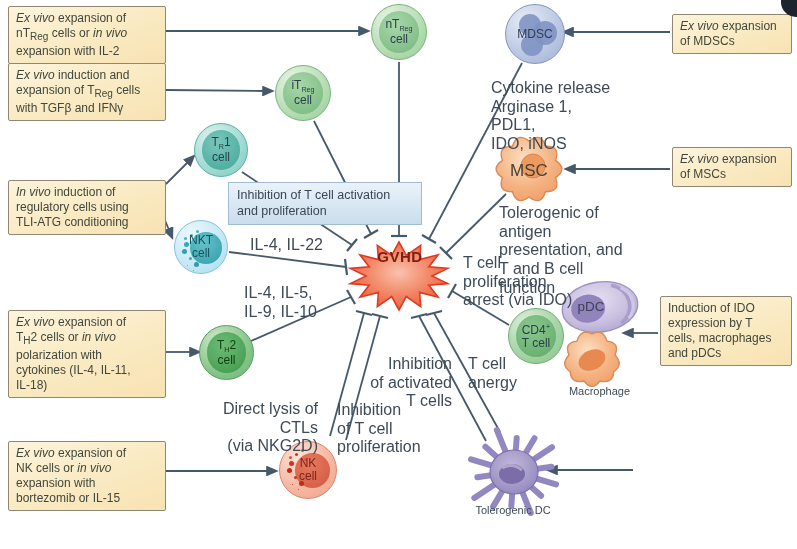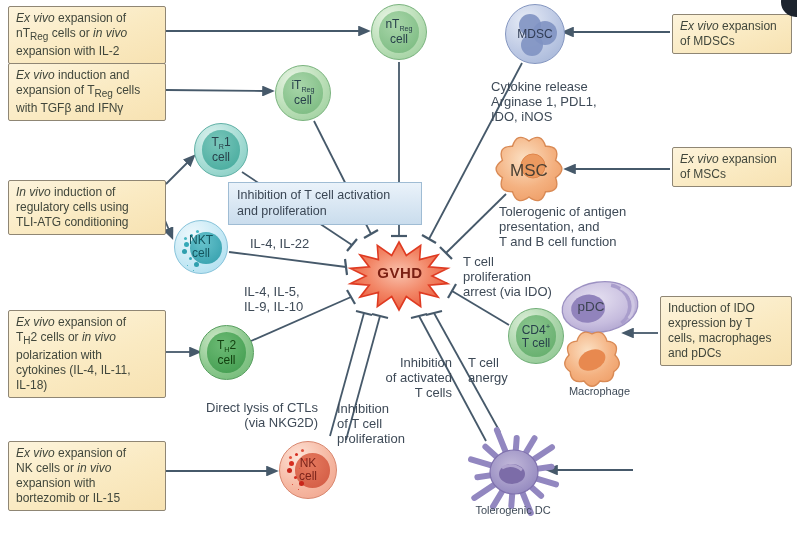--- a/index.html
+++ b/index.html
@@ -13,21 +13,21 @@
           background:linear-gradient(160deg,#fdf4dc 0%,#faeac2 55%,#f7e2b2 100%);
           border:1px solid #8f8674;border-radius:2px;
           padding:4px 7px;font-size:12px;line-height:1.26;color:#41473c;}
   .bl{left:8px;width:158px;}
   
   .bluebox{position:absolute;z-index:4;box-sizing:border-box;left:228px;top:182px;width:194px;
            background:linear-gradient(180deg,#eaf2fa 0%,#cadded 100%);
            border:1px solid #9fbcd4;padding:4px 8px;font-size:12.5px;line-height:1.3;color:#3a4654;}
 
   
-  .note{position:absolute;z-index:5;font-size:13px;line-height:1.17;color:#3e4a57;white-space:pre-line;}
+  .note{position:absolute;z-index:5;font-size:16px;line-height:1.17;color:#3e4a57;white-space:pre-line;}
 
   
   .cell{position:absolute;z-index:3;border-radius:50%;border:1px solid transparent;
         display:flex;align-items:center;justify-content:center;box-sizing:border-box;}
   .cell .inner{position:absolute;left:13%;top:12%;right:13%;bottom:12%;border-radius:50%;z-index:1;}
   .cell .lbl{position:relative;z-index:2;text-align:center;font-size:12px;line-height:1.05;color:#28414b;}
   .cell sub{font-size:0.6em;} .cell sup{font-size:0.65em;}
   .c-green-light{background:radial-gradient(circle at 34% 28%,#eaf5e6,#b9deb6 55%,#96cb97);border-color:#79b37d;}
   .c-green-light .inner{background:radial-gradient(circle at 40% 32%,#a9d6aa,#82bf87 75%,#74b37a);}
   .c-green{background:radial-gradient(circle at 34% 28%,#dff0db,#a8d4a8 55%,#86c28b);border-color:#6fae76;}
@@ -53,21 +53,21 @@
                8px 5px 0 -2px #46b6c2,14px -4px 0 -1px #46b6c2,15px 10px 0 -2px #35a9b8,
                -1px -6px 0 -1px #46b6c2,7px 26px 0 -2px #35a9b8;}
   .nk-dots{width:5px;height:5px;left:9px;top:19px;background:#d62e20;
     box-shadow:5px -9px 0 -1px #d62e20,11px -13px 0 -1px #e2503c,-2px 7px 0 0 #c9261a,
                4px 14px 0 -1px #d62e20,10px 20px 0 0 #c9261a,1px 21px 0 -2px #d62e20,
                8px 5px 0 -2px #e2503c,14px -4px 0 -1px #e2503c,15px 10px 0 -2px #d62e20,
                -1px -6px 0 -1px #e2503c,7px 26px 0 -2px #d62e20;}
 
   .blobsvg{position:absolute;z-index:3;}
   .celllabel{position:absolute;z-index:4;text-align:center;font-size:13px;color:#4a4034;}
-  .gvhd-lbl{position:absolute;z-index:4;left:361px;top:264px;width:78px;text-align:center;
+  .gvhd-lbl{position:absolute;z-index:4;left:361px;top:248px;width:78px;text-align:center;
             font-size:15px;font-weight:bold;color:#7b2013;letter-spacing:.5px;}
   .caption{position:absolute;z-index:5;font-size:11px;color:#3e4a57;text-align:center;}
   .corner-dot{position:absolute;z-index:6;left:781px;top:-13px;width:30px;height:30px;
               border-radius:50%;background:#1d242e;}
 </style>
 </head>
 <body>
 
 <div class="canvas">
 

